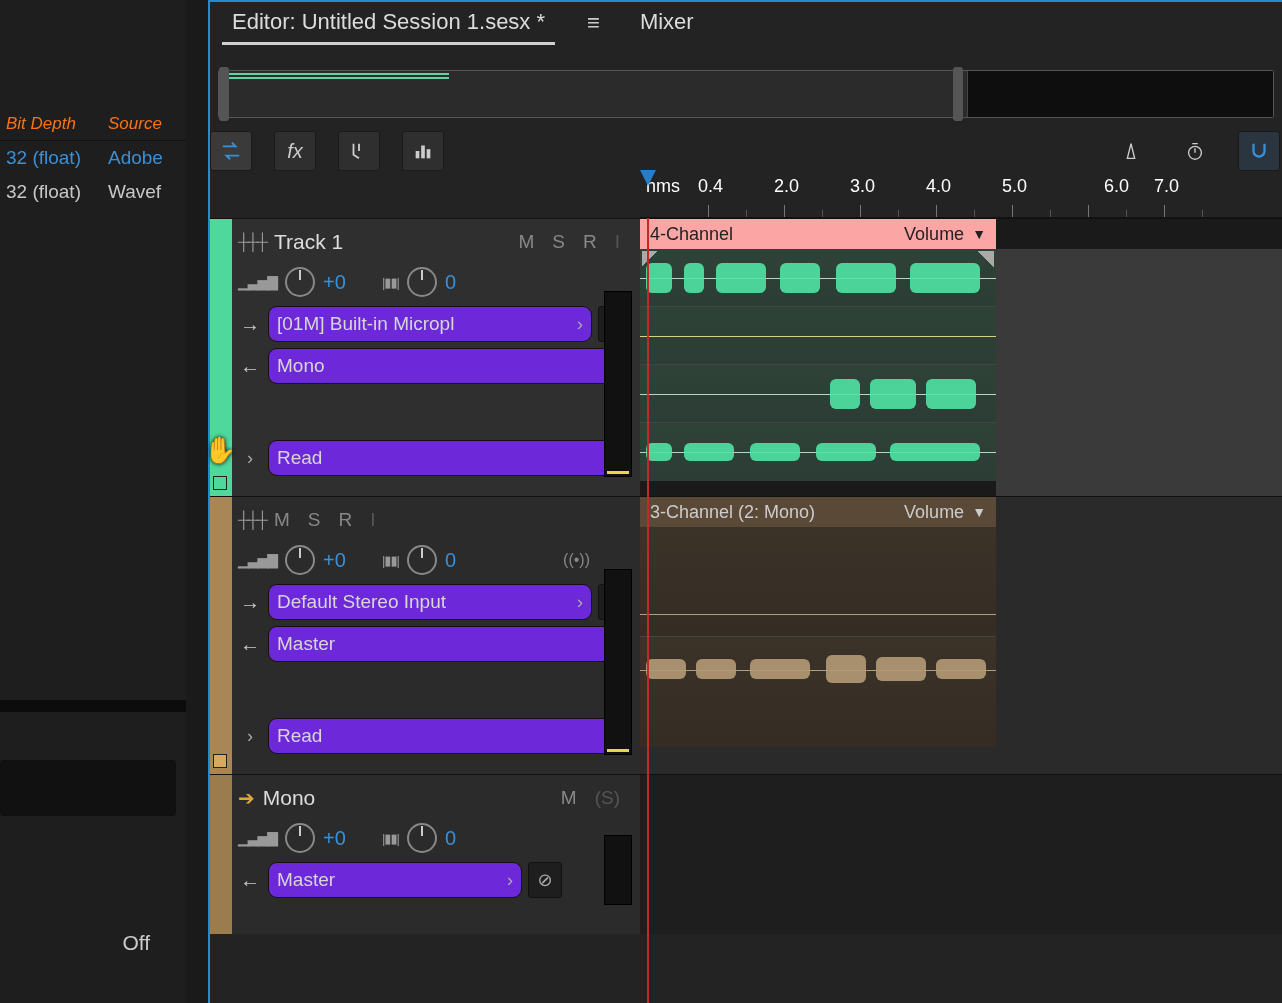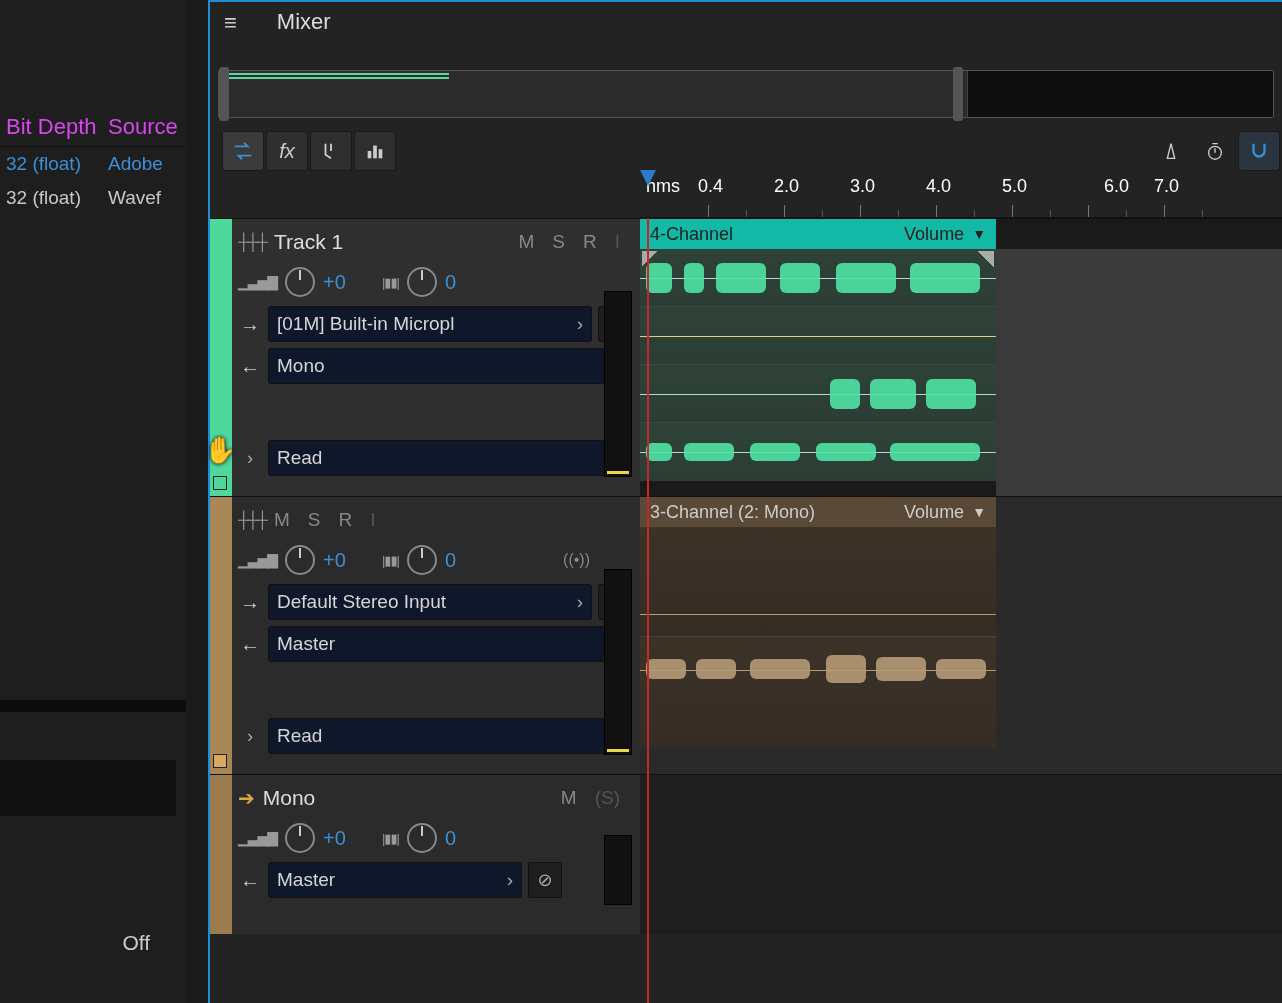--- a/index.html
+++ b/index.html
@@ -1,19 +1,19 @@
 <!DOCTYPE html>
 <html><head>
 <meta charset="utf-8">
 <style>
 * { margin: 0; padding: 0; box-sizing: border-box; font-family: -apple-system, "Segoe UI", Arial, sans-serif; }
 body { background: #1a1a1a; color: #ccc; width: 1282px; height: 1003px; overflow: hidden; font-size: 18px; position: relative; }
 
 .left-panel { position: absolute; left: 0; top: 0; width: 186px; height: 1003px; background: #1e1e1e; }
-.left-header-row { display: flex; padding: 4px 0 6px 0; border-bottom: 1px solid #111; font-size: 22px; color: #d946ef; margin-top: 110px; }
+.left-header-row { display: flex; padding: 4px 0 6px 0; border-bottom: 1px solid #111; font-size: 17px; color: #f97316; margin-top: 110px; font-style: italic; }
 .left-header-row .col1 { width: 108px; padding-left: 6px; }
 .left-header-row .col2 { flex: 1; }
 .left-data-row { display: flex; padding: 6px 0; font-size: 19px; color: #3b8fd6; }
 .left-data-row .col1 { width: 108px; padding-left: 6px; }
 .left-data-row .col2 { flex: 1; overflow: hidden; white-space: nowrap; }
 .left-off { position: absolute; bottom: 48px; right: 36px; color: #ccc; font-size: 21px; }
 .left-dark-region { position: absolute; left: 0; top: 760px; width: 176px; height: 56px; background: #111; border-radius: 3px; }
 .left-dark-region2 { position: absolute; left: 0; top: 700px; width: 186px; height: 12px; background: #0c0c0c; }
 
 .main-panel { position: absolute; left: 208px; top: 0; right: 0; height: 1003px; background: #232323; border-left: 2px solid #1f8dd6; border-top: 2px solid #1f8dd6; }
@@ -24,21 +24,21 @@
 .tab-menu-icon { margin-left: 2px; font-size: 22px; color: #ccc; cursor: pointer; }
 
 .overview-bar { margin: 26px 8px 10px 8px; height: 48px; border: 1px solid #555; border-radius: 2px; background: #2b2b2b; position: relative; }
 .overview-bar .handle { position: absolute; top: -4px; bottom: -4px; width: 10px; background: #555; border-radius: 3px; }
 .overview-bar .handle.left { left: 0; }
 .overview-bar .handle.right { right: 310px; }
 .overview-bar .right-dark { position: absolute; right: 0; top: 0; bottom: 0; width: 306px; background: #0e0e0e; border-left: 1px solid #444; }
 .overview-bar .mini-wave { position: absolute; left: 6px; top: 2px; height: 2px; width: 224px; background: #5fd3a2; }
 .overview-bar .mini-wave2 { position: absolute; left: 6px; top: 6px; height: 2px; width: 224px; background: #5fd3a2; }
 
-.toolbar-row { display: flex; align-items: center; height: 46px; padding-left: 12px; }
+.toolbar-row { display: flex; align-items: center; height: 46px; padding-left: 0; gap: 20px; }
 .tool-btn { width: 42px; height: 40px; background: #2f2f2f; border: 1px solid #1a1a1a; border-radius: 3px; margin-right: 2px; display: flex; align-items: center; justify-content: center; cursor: pointer; color: #ccc; }
 .tool-btn.active { background: #3a3a3a; }
 .tool-btn.snap { color: #3b8fd6; }
 .tool-spacer { flex: 1; }
 
 .timeline-area { position: relative; }
 .ruler { position: absolute; left: 430px; right: 0; top: 0; height: 44px; background: #232323; border-bottom: 1px solid #111; display: flex; align-items: flex-end; padding-bottom: 2px; }
 .ruler-label { position: absolute; font-size: 18px; color: #ffffff; top: 2px; }
 .ruler-tick { position: absolute; bottom: 0; width: 1px; height: 12px; background: #777; }
 .ruler-tick.minor { height: 7px; background: #555; }
@@ -69,36 +69,36 @@
 
 .knob-row { display: flex; align-items: center; height: 42px; gap: 8px; }
 .vu-icon { color: #999; font-size: 14px; letter-spacing: -1px; }
 .knob { width: 30px; height: 30px; border: 2px solid #888; border-radius: 50%; position: relative; }
 .knob::after { content: ""; position: absolute; left: 50%; top: 1px; width: 2px; height: 10px; background: #ccc; transform: translateX(-50%); }
 .knob-val { color: #3b8fd6; font-size: 20px; font-weight: 500; }
 .pan-icon { margin-left: 28px; color: #999; font-size: 13px; letter-spacing: -1px; }
 
 .io-row { display: flex; align-items: center; height: 42px; gap: 6px; }
 .arrow-icon { width: 24px; color: #ccc; font-size: 20px; text-align: center; }
-.io-select { flex: 1; background: #0f172a; border: 1px solid #111; border-radius: 3px; height: 36px; display: flex; align-items: center; padding: 0 8px; color: #d6d6d6; font-size: 19px; cursor: pointer; overflow: hidden; white-space: nowrap; }
+.io-select { flex: 1; background: #6d28d9; border: 1px solid #111; border-radius: 9px; height: 36px; display: flex; align-items: center; padding: 0 8px; color: #d6d6d6; font-size: 19px; cursor: pointer; overflow: hidden; white-space: nowrap; }
 .io-select .chev { margin-left: auto; color: #aaa; }
 .io-extra-btn { width: 34px; height: 36px; background: #1e1e1e; border: 1px solid #111; border-radius: 3px; display: flex; align-items: center; justify-content: center; color: #aaa; cursor: pointer; font-size: 18px; }
 
 .auto-row { display: flex; align-items: center; height: 42px; gap: 6px; margin-top: 50px; }
 .auto-expand { width: 24px; color: #aaa; font-size: 18px; text-align: center; cursor: pointer; }
 
 .meter { position: absolute; right: 8px; top: 72px; width: 28px; height: 186px; background: #111; border: 1px solid #000; }
 .meter-peak { position: absolute; bottom: 2px; left: 2px; right: 2px; height: 3px; background: #e6d84b; }
 
 .clip-area { flex: 1; background: #1a1a1a; position: relative; overflow: hidden; }
 .clip { position: absolute; left: 0; top: 0; right: 0; }
 .clip-header { height: 30px; display: flex; align-items: center; padding: 0 10px; font-size: 18px; color: #222; }
 .clip-header .vol { margin-left: auto; color: #222; }
 .clip-header .drop { margin-left: 8px; color: #222; font-size: 14px; }
-.clip.green .clip-header { background: #14b8a6; text-align: center; }
+.clip.green .clip-header { background: #fca5a5; text-align: center; }
 .clip.brown .clip-header { background: #5a4936; color: #ccc; }
 .clip.brown .clip-header .vol, .clip.brown .clip-header .drop { color: #ccc; }
 
 .wave-lane { height: 58px; border-bottom: 1px solid #444; position: relative; background: linear-gradient(#2f4238,#2b3d34); }
 .wave-lane.brown { background: linear-gradient(#3b3228,#352d24); }
 .wave-center-line { position: absolute; top: 50%; left: 0; right: 0; height: 1px; background: #b3d8c5; }
 .wave-center-line.yellow { background: #d8cf88; }
 .wave-center-line.br { background: #b59b78; }
 .wave-blob { position: absolute; top: 14px; height: 30px; background: #4fe3a5; border-radius: 6px; opacity: 0.9; }
 .wave-blob.br { background: #b59b78; }
@@ -130,20 +130,23 @@
     <div class="col2">Wavef</div>
   </div>
   <div class="left-dark-region2"></div>
   <div class="left-dark-region"></div>
   <div class="left-off">Off</div>
 </div>
 
 <div class="main-panel">
 
   <div class="tab-bar">
+    <div class="tab active">
+      <span>Editor: Untitled Session 1.sesx *</span>
+    </div>
     <span class="tab-menu-icon">≡</span>
     <div class="tab" style="margin-left:30px;">
       <span>Mixer</span>
     </div>
   </div>
 
   <div class="overview-bar">
     <div class="mini-wave"></div>
     <div class="mini-wave2"></div>
     <div class="handle left"></div>

